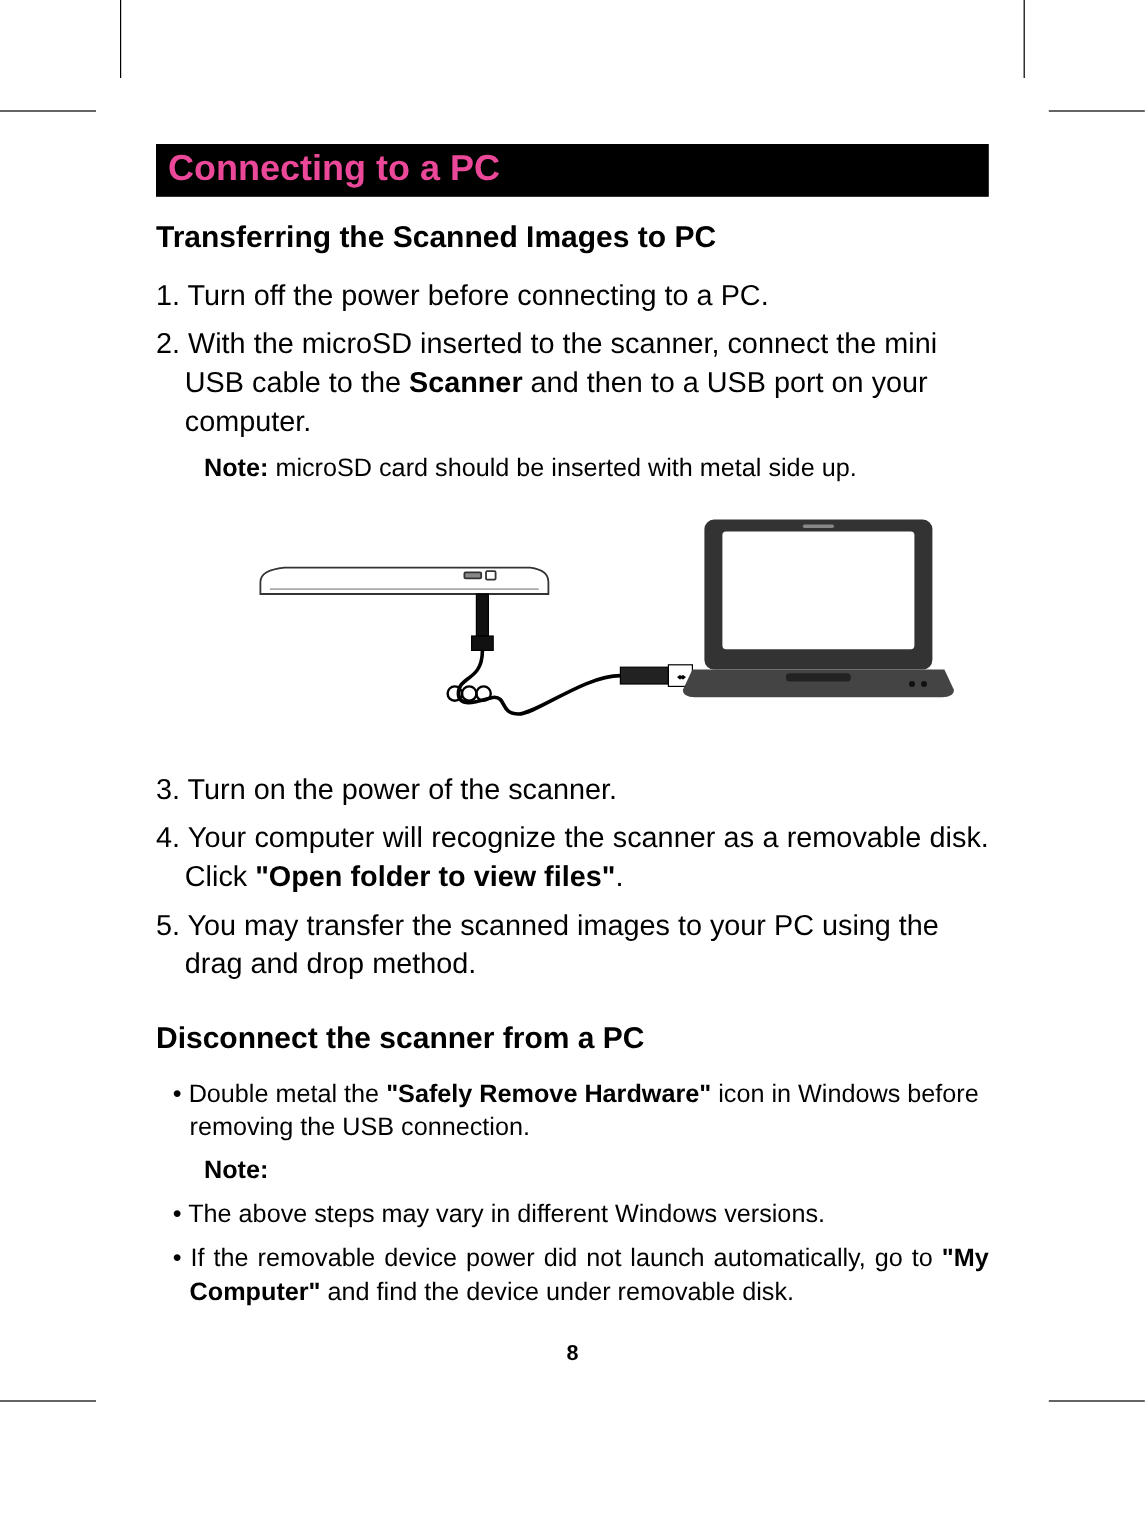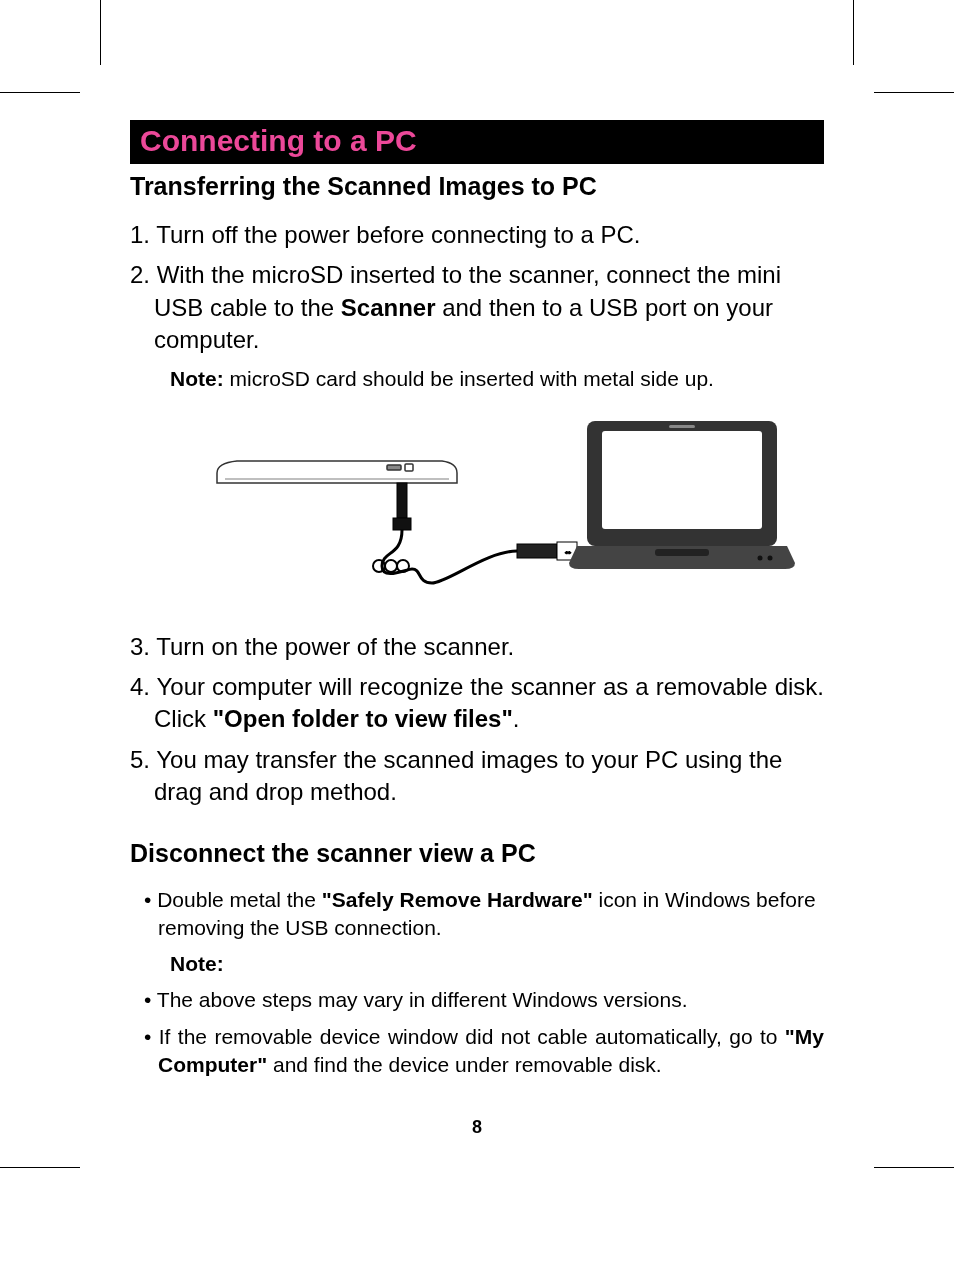--- a/index.html
+++ b/index.html
@@ -28,21 +28,21 @@
       color: #ec4899;
       font-weight: 900;
       font-size: 30px;
       padding: 4px 10px 6px 10px;
       font-family: Arial, sans-serif;
       letter-spacing: 0px;
     }
     .subheading {
       font-weight: bold;
       font-size: 25px;
-      margin-top: 8px;
+      margin-top: 20px;
       margin-bottom: 18px;
     }
     .subheading2 {
       font-weight: bold;
       font-size: 25px;
       margin-top: 30px;
       margin-bottom: 18px;
     }
     .ol-item {
       font-size: 24px;
@@ -157,31 +157,31 @@
   <div class="ol-item justify">
     <span class="num">4.</span>
     <span>Your computer will recognize the scanner as a removable disk. Click </span><span class="bold">"Open folder to view files"</span><span>.</span>
   </div>
 
   <div class="ol-item">
     <span class="num">5.</span>
     <span>You may transfer the scanned images to your PC using the drag and drop method.</span>
   </div>
 
-  <div class="subheading2">Disconnect the scanner view a PC</div>
+  <div class="subheading2">Disconnect the scanner from a PC</div>
 
   <div class="ul-item">
     <span>Double metal the </span><span class="bold">"Safely Remove Hardware"</span><span> icon in Windows before removing the USB connection.</span>
   </div>
 
   <div class="note-line bold">Note:</div>
 
   <div class="ul-item">
     <span>The above steps may vary in different Windows versions.</span>
   </div>
 
   <div class="ul-item justify">
-    <span>If the removable device window did not cable automatically, go to </span><span class="bold">"My Computer"</span><span> and find the device under removable disk.</span>
+    <span>If the removable device power did not launch automatically, go to </span><span class="bold">"My Computer"</span><span> and find the device under removable disk.</span>
   </div>
 
 </div>
 
 <div class="page-number">8</div>
 
 </body></html>

